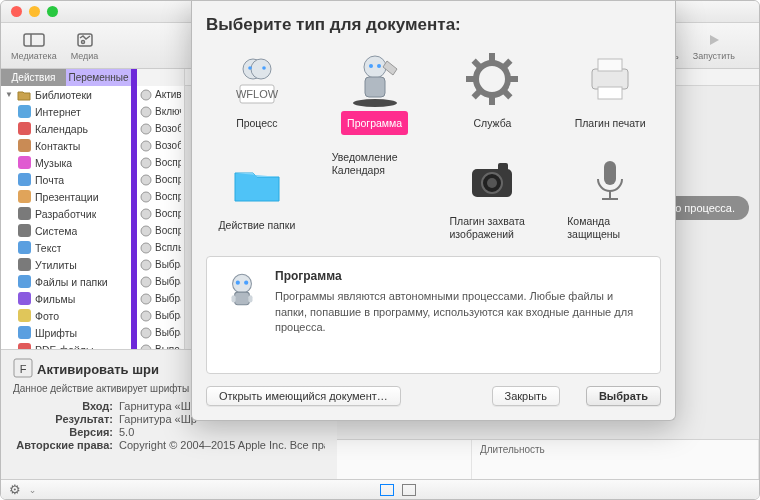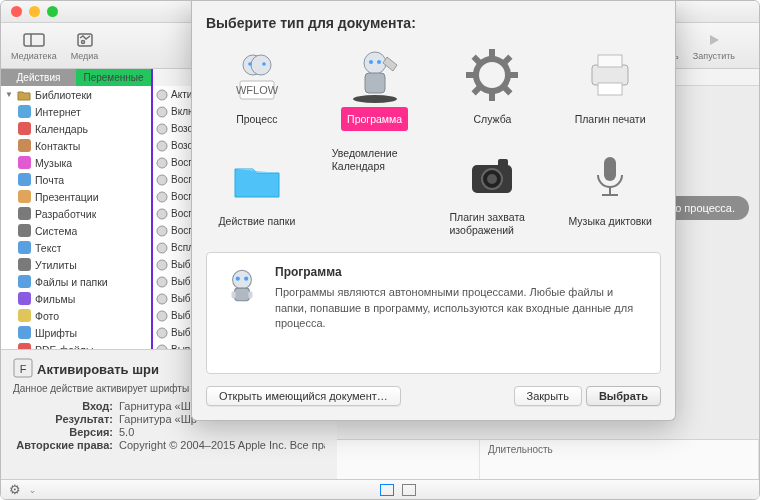--- a/index.html
+++ b/index.html
@@ -12,23 +12,23 @@
 .title{position:absolute;left:0;right:0;text-align:center;font-size:12px;color:#4a4a4a}
 .title .chev{font-size:9px;color:#999;margin-left:4px}
 .toolbar{height:46px;background:linear-gradient(#f6f6f6,#e8e8e8);border-bottom:1px solid #ccc;display:flex;align-items:center;padding:0 10px}
 .tbtn{display:flex;flex-direction:column;align-items:center;margin-right:14px;color:#6a6a6a}
 .tbtn .ic{width:24px;height:20px;display:flex;align-items:center;justify-content:center}
 .tbtn svg{fill:none;stroke:#6e6e6e;stroke-width:1.5}
 .tbtn.rec circle{fill:#ff4b3e;stroke:none}
 .tbtn .lab{font-size:9px;color:#737373;margin-top:1px}
 .spacer{flex:1}
 .body{display:flex;height:430px}
-.sidebar{width:152px;background:#fff;border-right:2px solid #6d28d9;display:flex;flex-direction:column}
+.sidebar{width:136px;background:#fff;border-right:6px solid #6d28d9;display:flex;flex-direction:column}
 .segtabs{display:flex;height:17px}
-.segtabs div{flex:1;font-size:10px;text-align:center;line-height:17px;background:#22c55e;color:#444}
+.segtabs div{flex:1;font-size:10px;text-align:center;line-height:17px;background:#c4b5fd;color:#444}
 .segtabs .act{background:#9a9a9a;color:#fff}
 .lib{flex:1;overflow:hidden}
 .librow{display:flex;align-items:center;height:17px;padding-left:4px;gap:4px}
 .librow .tri{width:8px;font-size:8px;color:#7a7a7a}
 .librow .ico{width:14px;height:14px;display:flex;align-items:center;justify-content:center}
 .librow .txt{font-size:10.5px;color:#3a3a3a;white-space:nowrap;overflow:hidden;text-overflow:ellipsis}
 .librow.hd .txt{font-weight:500}
 .midcol{width:48px;background:#fff;border-right:1px solid #d9d9d9;overflow:hidden}
 .midrow{display:flex;align-items:center;height:17px;padding:0 3px;gap:3px}
 .midrow .mi{width:12px;height:12px;flex-shrink:0}
@@ -46,31 +46,31 @@
 .desc-panel .kv{display:flex;font-size:10px;margin:1px 0}
 .desc-panel .kv .k{width:100px;text-align:right;margin-right:6px;font-weight:600;color:#444}
 .desc-panel .kv .v{flex:1;color:#555;white-space:nowrap;overflow:hidden}
 .statusbar{position:absolute;left:0;bottom:0;right:0;height:20px;background:linear-gradient(#fafafa,#ececec);border-top:1px solid #ccc;display:flex;align-items:center;padding:0 8px;gap:8px}
 .statusbar .gear{color:#6a6a6a;font-size:13px}
 .statusbar .mid{flex:1}
 .statusbar .vico{width:14px;height:12px;border:1px solid #818181}
 .statusbar .vico.a{border-color:#0a84ff}
 
 .sheet{position:absolute;top:0;left:190px;width:485px;height:420px;background:#f3f3f3;border:1px solid #b9b9b9;border-top:none;border-radius:0 0 6px 6px;box-shadow:0 8px 30px rgba(0,0,0,.25);display:flex;flex-direction:column;padding:14px}
-.sheet h4{font-size:14px;font-weight:600;margin-bottom:8px}
+.sheet h4{font-size:17px;font-weight:600;margin-bottom:8px}
 .typegrid{display:grid;grid-template-columns:repeat(4,1fr);gap:16px;row-gap:6px;margin-bottom:10px}
 .typecell{display:flex;flex-direction:column;align-items:center;padding:4px 2px;border-radius:5px}
 .typecell .bigicon{width:64px;height:64px;display:flex;align-items:center;justify-content:center}
 .typecell .tl{font-size:10.5px;text-align:left;padding:2px 6px;border-radius:3px;line-height:1.2;min-height:24px;display:flex;align-items:center}
 .typecell.sel .tl{background:#ff2d8e;color:#fff}
 .descbox{border:1px solid #d2d2d2;border-radius:4px;background:#fff;padding:12px 14px;flex:1;display:flex;gap:12px;margin-bottom:12px}
 .descbox .di{width:42px;height:42px;flex-shrink:0}
 .descbox h5{font-size:12px;font-weight:600;margin-bottom:6px}
 .descbox p{font-size:11px;color:#555;line-height:1.4}
-.sheetbtns{display:flex;gap:4px;align-items:center}
+.sheetbtns{display:flex;gap:26px;align-items:center}
 .sheetbtns .sp{flex:1}
 .btn{background:linear-gradient(#fff,#f2f2f2);border:1px solid #c8c8c8;border-radius:4px;padding:3px 12px;font-size:11px;color:#333;box-shadow:0 1px 0 rgba(0,0,0,.05)}
 .btn.def{background:linear-gradient(#fcfcfc,#e8e8e8);font-weight:700;border-color:#b9b9b9}
 
 .ci{width:13px;height:13px;border-radius:3px;display:inline-block}
 </style>
 </head>
 <body>
 
 <div class="window">
@@ -531,21 +531,21 @@
         </div>
         <div class="typecell">
           <div class="bigicon">
             <svg width="64" height="64" viewBox="0 0 64 64">
               <rect x="26" y="12" width="12" height="24" rx="6" fill="#7a7a7a"></rect>
               <path d="M20 30a12 12 0 0 0 24 0" fill="none" stroke="#7a7a7a" stroke-width="2"></path>
               <line x1="32" y1="42" x2="32" y2="50" stroke="#7a7a7a" stroke-width="2"></line>
               <line x1="24" y1="50" x2="40" y2="50" stroke="#7a7a7a" stroke-width="2"></line>
             </svg>
           </div>
-          <div class="tl">Музыка диктовки</div>
+          <div class="tl">Команда защищены</div>
         </div>
       </div>
     <div class="descbox">
       <svg class="di" viewBox="0 0 40 40">
           <circle cx="20" cy="14" r="9" fill="#dfe5ea" stroke="#8a96a3"></circle>
           <circle cx="16" cy="13" r="2" fill="#49a0ff"></circle>
           <circle cx="24" cy="13" r="2" fill="#49a0ff"></circle>
           <rect x="13" y="22" width="14" height="12" rx="3" fill="#b0b9c2" stroke="#7e8a96"></rect>
           <rect x="10" y="25" width="4" height="7" rx="2" fill="#cfd6dc"></rect>
           <rect x="26" y="25" width="4" height="7" rx="2" fill="#cfd6dc"></rect>

